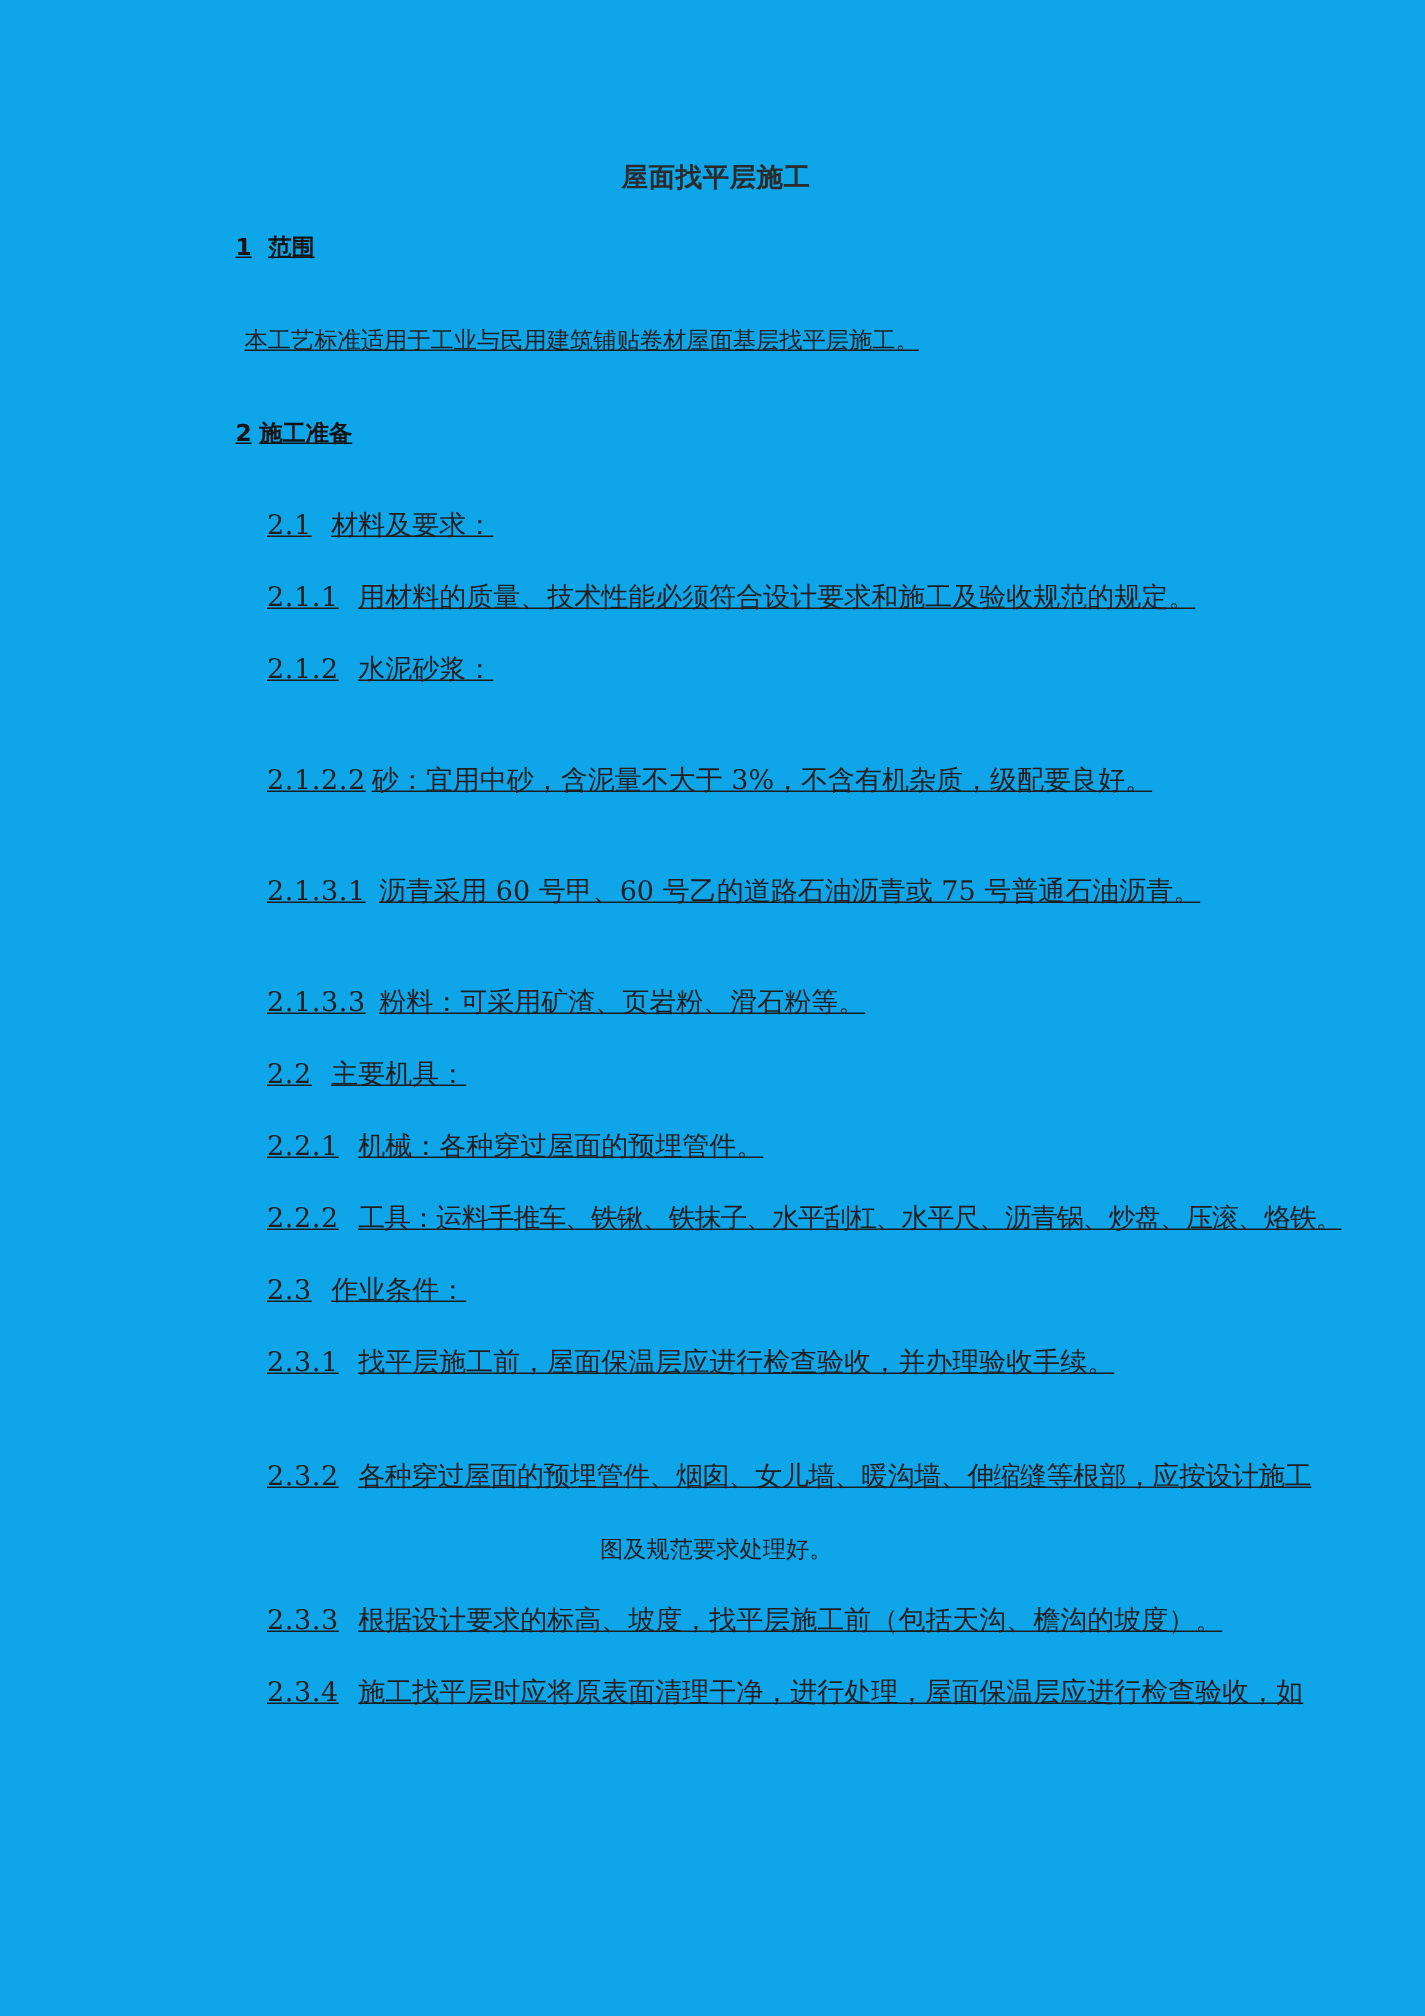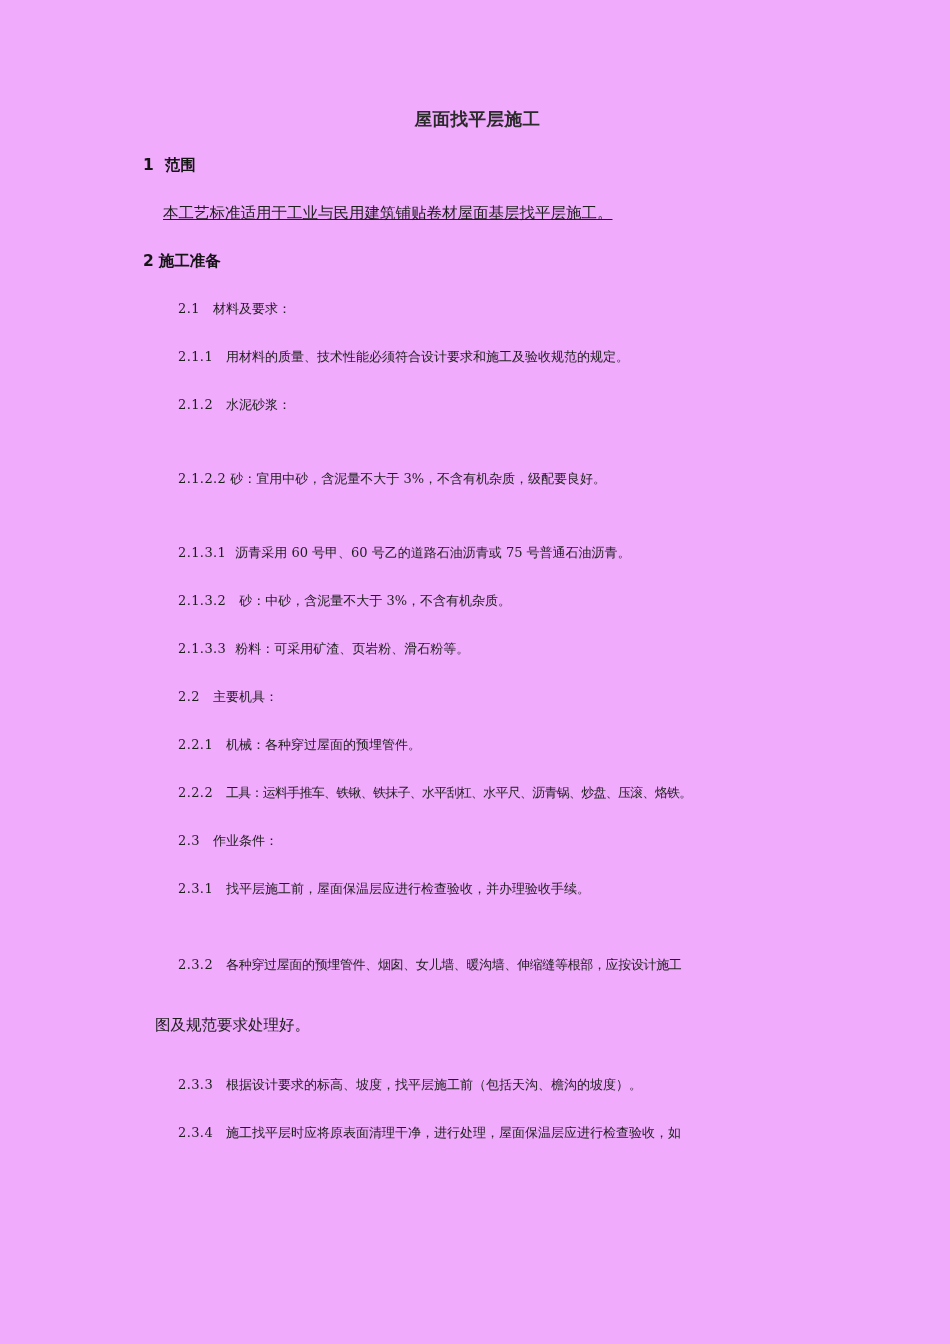--- a/index.html
+++ b/index.html
@@ -16,21 +16,21 @@
     color: #1a1a1a;
     overflow: hidden;
   }
 
   .page {
     position: absolute;
     left: 0;
     top: 0;
     width: 950px;
     height: 1344px;
-    background: #f0abfc;
+    background: #0ea5e9;
   }
 
   
   .doc-body {
     position: absolute;
     left: 143px;
     top: 104px;
     width: 669px;
   }
 
@@ -44,23 +44,24 @@
     font-family: "DejaVu Serif", "Liberation Serif", serif;
   }
 
   
   .heading {
     font-family: "DejaVu Sans", "Liberation Sans", sans-serif;
     font-size: 15.5px;
     font-weight: 600;
     line-height: 22px;
     color: #141414;
-    margin: 0;
+    margin: 14px;
     text-indent: 0;
     white-space: nowrap;
+    text-decoration: underline;
   }
   .heading .num {
     font-family: "DejaVu Sans", "Liberation Sans", sans-serif;
   }
   .heading.gap-wide .num {
     margin-right: 11px;
   }
   .heading.gap-tight .num {
     margin-right: 5px;
   }
@@ -70,26 +71,27 @@
     font-size: 15.5px;
     line-height: 22px;
     margin: 0;
     text-indent: 20px;
     color: #1e1e1e;
     text-decoration: underline;
   }
 
   
   .clause {
-    font-size: 13px;
+    font-size: 18px;
     line-height: 22px;
     margin: 0;
     padding-left: 35px;
     color: #1e1e1e;
     white-space: nowrap;
+    text-decoration: underline;
   }
   .clause .num {
     letter-spacing: 0.4px;
   }
   .clause .sep-wide { display: inline-block; width: 13px; }
   .clause .sep-mid  { display: inline-block; width: 9px; }
   .clause .sep-tight{ display: inline-block; width: 4px; }
 
   
   .clause.condensed {
@@ -98,25 +100,26 @@
   
   .clause.wide-run {
     letter-spacing: -0.35px;
     margin-top: 28px;
   }
 
   
   .cont {
     font-size: 15.5px;
     line-height: 22px;
-    margin: 12px;
+    margin: 0;
     padding-left: 0;
     text-indent: 0;
     color: #1e1e1e;
     white-space: nowrap;
+    text-align: center;
   }
   .spacer-md { height: 26px; }
   .spacer-sm { height: 26px; }
 </style>
 </head>
 <body>
 
 <div class="page">
   <div class="doc-body">
 
@@ -134,21 +137,20 @@
         <p class="clause"><span class="num">2.1.1</span><span class="sep-wide"></span><span>用材料的质量、技术性能必须符合设计要求和施工及验收规范的规定。</span></p>
         <div class="spacer-md"></div>
         <p class="clause"><span class="num">2.1.2</span><span class="sep-wide"></span><span>水泥砂浆：</span></p>
         <div class="spacer-md"></div>
         <div class="spacer-md"></div>
         <p class="clause"><span class="num">2.1.2.2</span><span class="sep-tight"></span><span>砂：宜用中砂，含泥量不大于 3%，不含有机杂质，级配要良好。</span></p>
         <div class="spacer-md"></div>
         <div class="spacer-md"></div>
         <p class="clause"><span class="num">2.1.3.1</span><span class="sep-mid"></span><span>沥青采用 60 号甲、60 号乙的道路石油沥青或 75 号普通石油沥青。</span></p>
         <div class="spacer-md"></div>
-        <p class="clause"><span class="num">2.1.3.2</span><span class="sep-wide"></span><span>砂：中砂，含泥量不大于 3%，不含有机杂质。</span></p>
         <div class="spacer-md"></div>
         <p class="clause"><span class="num">2.1.3.3</span><span class="sep-mid"></span><span>粉料：可采用矿渣、页岩粉、滑石粉等。</span></p>
         <div class="spacer-md"></div>
         <p class="clause"><span class="num">2.2</span><span class="sep-wide"></span><span>主要机具：</span></p>
         <div class="spacer-md"></div>
         <p class="clause"><span class="num">2.2.1</span><span class="sep-wide"></span><span>机械：各种穿过屋面的预埋管件。</span></p>
         <div class="spacer-md"></div>
         <p class="clause condensed"><span class="num">2.2.2</span><span class="sep-wide"></span><span>工具：运料手推车、铁锹、铁抹子、水平刮杠、水平尺、沥青锅、炒盘、压滚、烙铁。</span></p>
         <div class="spacer-md"></div>
         <p class="clause"><span class="num">2.3</span><span class="sep-wide"></span><span>作业条件：</span></p>

